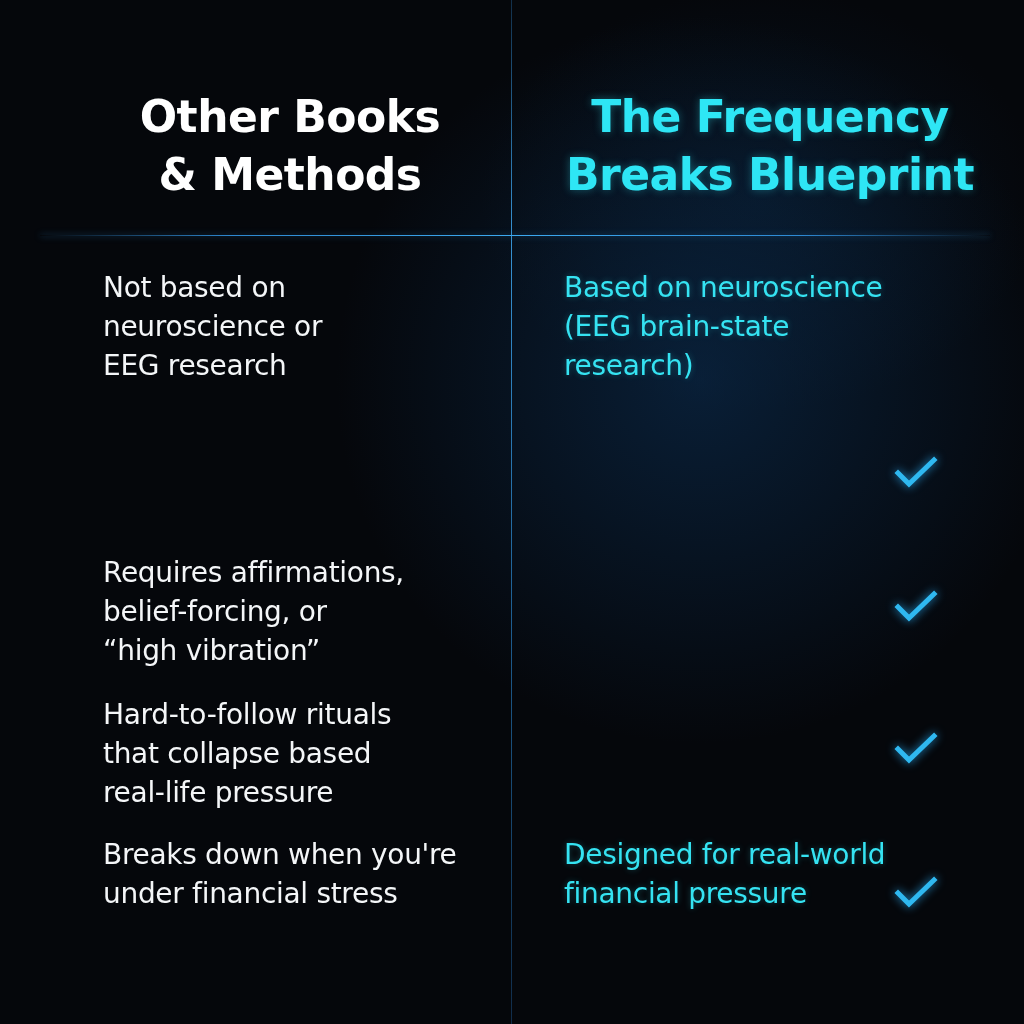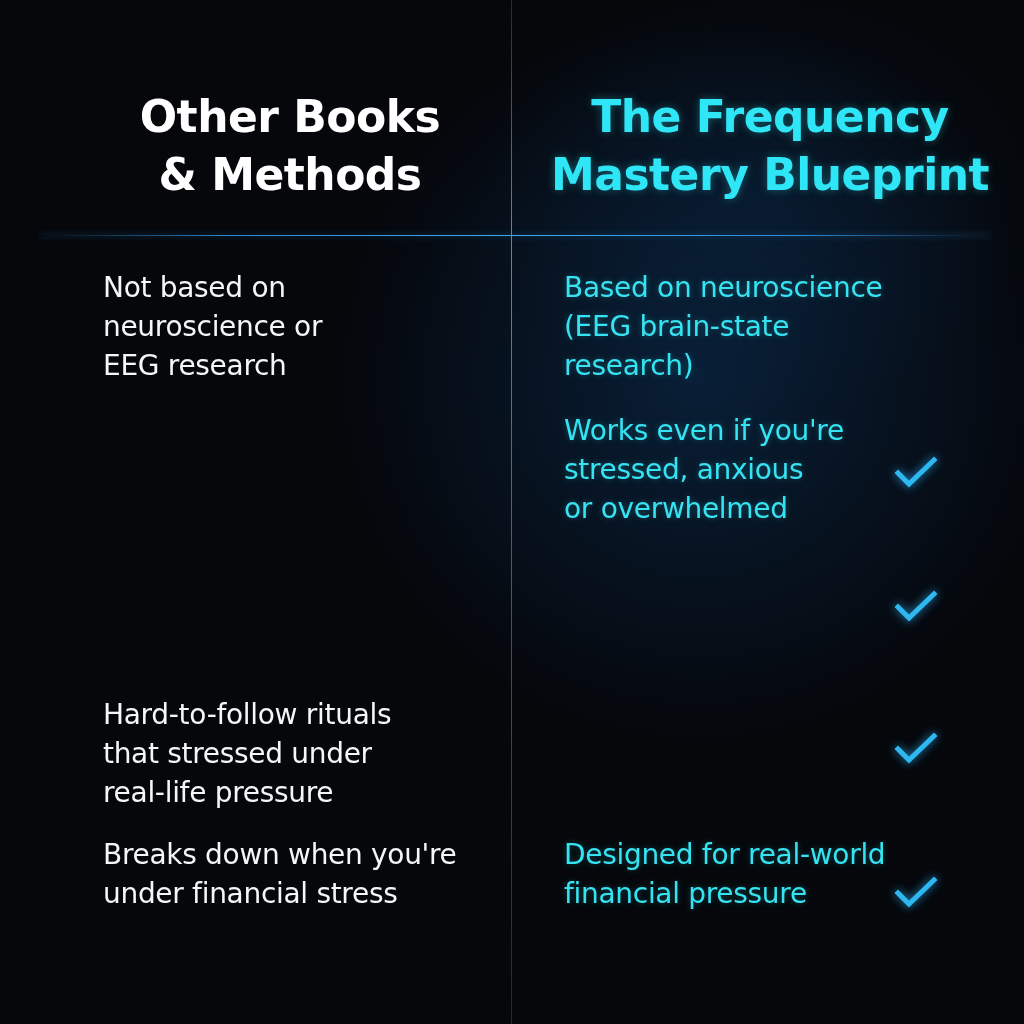--- a/index.html
+++ b/index.html
@@ -86,42 +86,42 @@
 </head>
 <body>
 
 <div class="canvas">
   <div class="vline"></div>
   <div class="hline"></div>
 
   <div class="heading left" style="white-space:pre-line">Other Books
 &amp; Methods</div>
   <div class="heading right" style="white-space:pre-line">The Frequency
-Mastery Blueprint</div>
+Breaks Blueprint</div>
 
   <div class="cell right" style="top:268px; width:360px">Based on neuroscience
 (EEG brain-state
 research)</div>
   <div class="cell left" style="top:268px">Not based on
 neuroscience or
 EEG research</div>
 
-  <div class="cell right" style="top:411px">Works even if you're
-stressed, anxious
-or overwhelmed</div>
   <svg class="check" style="top:456px" viewBox="0 0 44 34">
     <path d="M4 17 L15 28 L40 4" fill="none" stroke="#2fb8f0" stroke-width="5" stroke-linecap="square" stroke-linejoin="miter"></path>
   </svg>
 
+  <div class="cell left" style="top:553px">Requires affirmations,
+belief-forcing, or
+“high vibration”</div>
   <svg class="check" style="top:590px" viewBox="0 0 44 34">
     <path d="M4 17 L15 28 L40 4" fill="none" stroke="#2fb8f0" stroke-width="5" stroke-linecap="square" stroke-linejoin="miter"></path>
   </svg>
 
   <div class="cell left" style="top:695px">Hard-to-follow rituals
-that stressed under
+that collapse based
 real-life pressure</div>
   <svg class="check" style="top:732px" viewBox="0 0 44 34">
     <path d="M4 17 L15 28 L40 4" fill="none" stroke="#2fb8f0" stroke-width="5" stroke-linecap="square" stroke-linejoin="miter"></path>
   </svg>
 
   <div class="cell left" style="top:835px; width:410px">Breaks down when you're
 under financial stress</div>
   <div class="cell right" style="top:835px">Designed for real-world
 financial pressure</div>
   <svg class="check" style="top:876px" viewBox="0 0 44 34">

